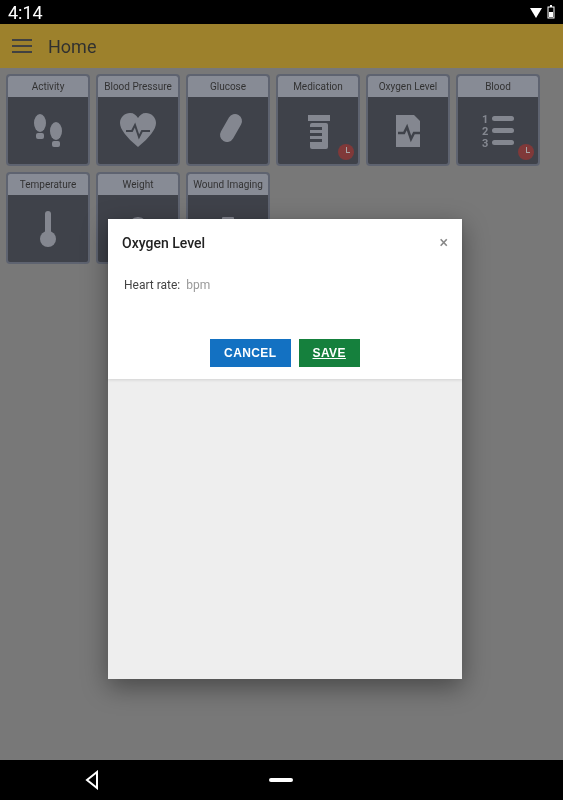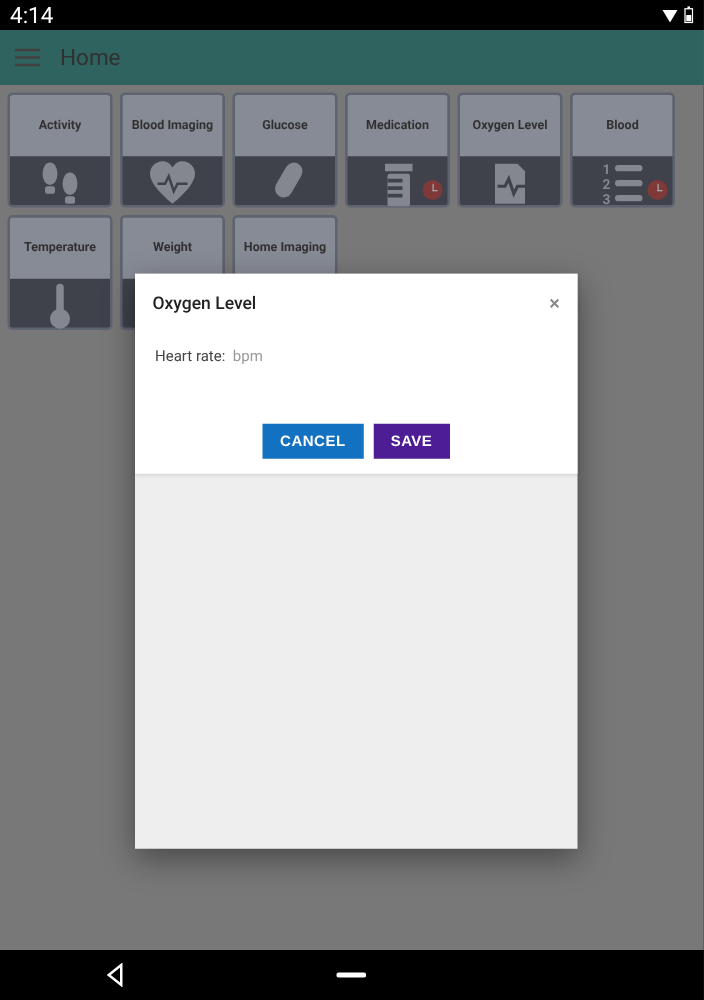--- a/index.html
+++ b/index.html
@@ -26,21 +26,21 @@
     position: absolute;
     top: 24px; left: 0; right: 0; bottom: 40px;
     background: #a0a0a0;
   }
   .app-bar {
     height: 44px;
     display: flex;
     align-items: center;
     padding: 0 12px;
     gap: 16px;
-    background: #0f766e;
+    background: #eab308;
   }
   .hamburger { width: 20px; height: 14px; display: flex; flex-direction: column; justify-content: space-between; }
   .hamburger span { display:block; height:2px; background:#333; }
   .app-title { font-size: 18px; color: #111; }
   .tile-grid {
     display: flex;
     flex-wrap: wrap;
     gap: 6px;
     padding: 6px;
   }
@@ -52,24 +52,24 @@
     border-radius: 4px;
     display: flex;
     flex-direction: column;
     align-items: center;
     position: relative;
   }
   .tile-label {
     width: 100%;
     text-align: center;
     font-size: 10px;
-    font-weight: bold;
+    font-weight: normal;
     color: #111;
     background: #bfc6da;
-    padding: 19px 2px;
+    padding: 5px 2px;
     border-radius: 2px 2px 0 0;
   }
   .tile-icon {
     flex: 1;
     display: flex;
     align-items: center;
     justify-content: center;
     width: 100%;
     color: #b9bfd0;
   }
@@ -118,21 +118,21 @@
   }
   .btn {
     padding: 7px 14px;
     font-size: 12px;
     font-weight: 600;
     color:#fff;
     border:none;
     letter-spacing: .4px;
   }
   .btn-cancel { background:#1371c2; }
-  .btn-save { background:#4c1d95; }
+  .btn-save { background:#15803d;text-decoration:underline; }
   .nav-bar {
     position:absolute; bottom:0; left:0; right:0; height:40px;
     background:#000; display:flex; align-items:center; justify-content:space-around;
     color:#fff;
   }
 </style>
 </head>
 <body>
 
 <div class="status-bar">
@@ -165,21 +165,21 @@
       <div class="tile-icon">
         <svg width="44" height="44" viewBox="0 0 44 44" fill="currentColor">
             <ellipse cx="14" cy="14" rx="6" ry="9"></ellipse>
             <rect x="10" y="24" width="8" height="6" rx="2"></rect>
             <ellipse cx="30" cy="22" rx="6" ry="9"></ellipse>
             <rect x="26" y="32" width="8" height="6" rx="2"></rect>
           </svg>
       </div>
     </div>
     <div class="tile">
-      <div class="tile-label">Blood Imaging</div>
+      <div class="tile-label">Blood Pressure</div>
       <div class="tile-icon">
         <svg width="44" height="44" viewBox="0 0 44 44" fill="currentColor">
             <path d="M22 38 C10 28 4 20 4 14 C4 8 9 4 14 4 C18 4 20 6 22 9 C24 6 26 4 30 4 C35 4 40 8 40 14 C40 20 34 28 22 38 Z"></path>
             <polyline points="10,22 16,22 19,16 23,28 26,22 34,22" fill="none" stroke="#2e3545" stroke-width="2"></polyline>
           </svg>
       </div>
     </div>
     <div class="tile">
       <div class="tile-label">Glucose</div>
       <div class="tile-icon">
@@ -237,21 +237,21 @@
       <div class="tile-label">Weight</div>
       <div class="tile-icon">
         <svg width="44" height="44" viewBox="0 0 44 44" fill="currentColor">
             <path d="M8 34 a14 14 0 0 1 28 0 z"></path>
             <circle cx="22" cy="20" r="10"></circle>
             <line x1="22" y1="20" x2="28" y2="14" stroke="#2e3545" stroke-width="2"></line>
           </svg>
       </div>
     </div>
     <div class="tile">
-      <div class="tile-label">Home Imaging</div>
+      <div class="tile-label">Wound Imaging</div>
       <div class="tile-icon">
         <svg width="44" height="44" viewBox="0 0 44 44" fill="currentColor">
             <rect x="8" y="14" width="28" height="20" rx="3"></rect>
             <rect x="16" y="10" width="12" height="6" rx="1"></rect>
             <circle cx="22" cy="24" r="6" fill="#2e3545"></circle>
           </svg>
       </div>
     </div>
   </div>
 

